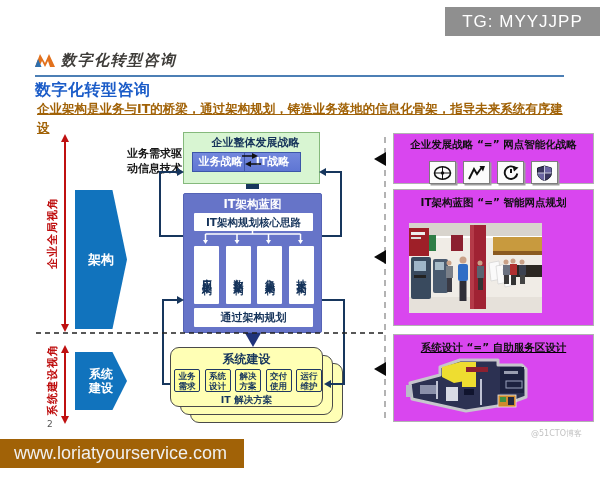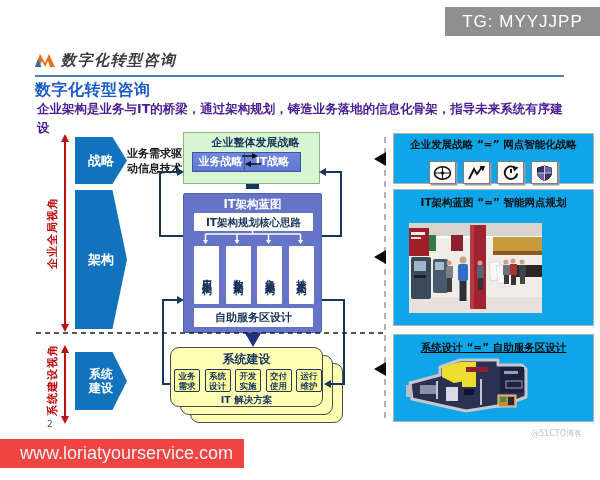--- a/index.html
+++ b/index.html
@@ -8,21 +8,21 @@
   .abs{position:absolute;box-sizing:border-box;}
 
   .tg-badge{left:445px;top:7px;width:155px;height:29px;background:#8f8f8f;color:#fff;
             font-size:17px;line-height:29px;text-align:center;letter-spacing:1px;
             font-family:"Liberation Sans",sans-serif;}
   .logo{left:34px;top:51px;display:flex;align-items:center;gap:5px;}
   .logo-text{font-family:"DejaVu Serif","Liberation Serif",serif;font-weight:bold;font-style:italic;
              font-size:15px;color:#3f3d3a;letter-spacing:1.5px;}
   .rule{left:35px;top:75px;width:529px;height:2px;background:#4c7fb5;}
   .page-title{left:35px;top:80px;font-size:16px;font-weight:bold;color:#1b5cc8;letter-spacing:.5px;}
-  .intro{left:37px;top:100px;width:530px;font-size:12.5px;font-weight:bold;color:#4c1d95;line-height:1.5;}
+  .intro{left:37px;top:100px;width:530px;font-size:12.5px;font-weight:bold;color:#a16207;line-height:1.5;text-decoration:underline;}
 
   .axis-label{width:90px;height:14px;font-size:11px;font-weight:bold;color:#bf1010;
               letter-spacing:1px;text-align:center;transform:rotate(-90deg);}
   .chev{clip-path:polygon(0 0,72% 0,100% 50%,72% 100%,0 100%);background:#1173bd;color:#fff;
         font-weight:bold;display:flex;align-items:center;justify-content:center;text-align:center;}
 
   .note{font-size:11px;font-weight:bold;color:#151515;line-height:1.32;}
 
   .green-box{left:183px;top:132px;width:137px;height:52px;background:#d8f5d2;border:1px solid #85b97c;}
   .green-title{left:0;top:2px;width:100%;text-align:center;font-size:11px;font-weight:bold;color:#15335a;padding-left:8px;}
@@ -38,30 +38,30 @@
   .col-text{writing-mode:vertical-rl;text-orientation:upright;font-size:10px;font-weight:bold;
             color:#15335a;letter-spacing:2px;}
   .it-footer{left:10px;top:114px;width:119px;height:19px;font-size:11px;line-height:19px;}
 
   .sys-card{width:153px;height:60px;background:#ffffb5;border:1px solid #4a4a4a;border-radius:9px;}
   .sys-title{left:0;top:3px;width:100%;text-align:center;font-size:12px;font-weight:bold;color:#17365d;}
   .sys-step{top:21px;width:26px;height:23px;background:#ffff9c;border:1px solid #1f3864;border-radius:2px;
             font-size:8.5px;font-weight:bold;color:#17365d;text-align:center;line-height:1.22;padding-top:1px;}
   .sys-footer{left:0;top:46px;width:100%;text-align:center;font-size:9.5px;font-weight:bold;color:#17365d;}
 
-  .panel{left:393px;width:201px;background:#0ea5e9;border:1px solid #b2b2b2;}
+  .panel{left:393px;width:201px;background:#d946ef;border:1px solid #b2b2b2;}
   .panel-title{margin-top:4px;width:100%;text-align:center;font-size:10.5px;font-weight:bold;color:#101010;}
   .icon-row{left:0;top:27px;width:100%;display:flex;justify-content:center;gap:7px;}
   .icon-frame{width:25px;height:21px;border:1px solid #7d7d7d;background:#fcfcfc;
               box-shadow:1.5px 1.5px 0 #9e9e9e;display:flex;align-items:center;justify-content:center;}
 
   .blog-mark{left:531px;top:428px;font-size:8px;color:#c2c2c2;}
   .page-num{left:47px;top:419px;font-size:9px;color:#555;}
-  .site-band{left:0;top:439px;width:244px;height:29px;background:#ef4444;color:#f0f0f0;
-             font-size:18px;line-height:29px;padding-left:20px;
+  .site-band{left:0;top:439px;width:244px;height:29px;background:#a16207;color:#f0f0f0;
+             font-size:18px;line-height:29px;padding-left:14px;
              font-family:"Liberation Sans",sans-serif;}
   svg.overlay{position:absolute;left:0;top:0;pointer-events:none;}
 </style>
 </head>
 <body>
 
 <div class="stage">
 
   <div class="abs tg-badge">TG: MYYJJPP</div>
   <div class="abs logo">
@@ -71,23 +71,20 @@
     </svg>
     <span class="logo-text">数字化转型咨询</span>
   </div>
   <div class="abs rule"></div>
   <div class="abs page-title">数字化转型咨询</div>
   <div class="abs intro">企业架构是业务与IT的桥梁，通过架构规划，铸造业务落地的信息化骨架，指导未来系统有序建设</div>
 
   <div class="abs axis-label" style="left:7px;top:226px;">企业全局视角</div>
   <div class="abs axis-label" style="left:7px;top:373px;">系统建设视角</div>
 
-  <div class="abs chev" style="left:75px;top:137px;width:52px;height:47px;font-size:13px;">
-    <span>战略</span>
-  </div>
   <div class="abs chev" style="left:75px;top:190px;width:52px;height:139px;font-size:13px;">
     <span>架构</span>
   </div>
   <div class="abs chev" style="left:75px;top:352px;width:52px;height:58px;font-size:12px;">
     <span style="display:inline-block;width:30px;line-height:1.2;">系统建设</span>
   </div>
 
   <div class="abs note" style="left:127px;top:147px;width:60px;">业务需求驱动信息技术</div>
 
   <div class="abs green-box">
@@ -104,30 +101,30 @@
       </div>
     <div class="abs white-box it-col" style="left:41.5px;">
       <span class="col-text">数据架构</span>
       </div>
     <div class="abs white-box it-col" style="left:73px;">
       <span class="col-text">集成架构</span>
       </div>
     <div class="abs white-box it-col" style="left:104.5px;">
       <span class="col-text">技术架构</span>
       </div>
-    <div class="abs white-box it-footer">自助服务区设计</div>
+    <div class="abs white-box it-footer">通过架构规划</div>
   </div>
 
   <div class="abs sys-card" style="left:190px;top:363px;"></div>
   <div class="abs sys-card" style="left:180px;top:355px;"></div>
   <div class="abs sys-card" style="left:170px;top:347px;">
     <div class="abs sys-title">系统建设</div>
     <div class="abs sys-step" style="left:3px;">业务需求</div>
     <div class="abs sys-step" style="left:33.5px;text-align:center;">系统设计</div>
-    <div class="abs sys-step" style="left:64px;">开发实施</div>
+    <div class="abs sys-step" style="left:64px;">解决方案</div>
     <div class="abs sys-step" style="left:94.5px;">交付使用</div>
     <div class="abs sys-step" style="left:125px;">运行维护</div>
     <div class="abs sys-footer">IT 解决方案</div>
   </div>
 
   <div class="abs panel" style="top:133px;height:51px;">
     <div class="panel-title">企业发展战略 “=” 网点智能化战略</div>
     <div class="abs icon-row">
       <span class="icon-frame">
         <svg width="19" height="16" viewBox="0 0 19 16">

